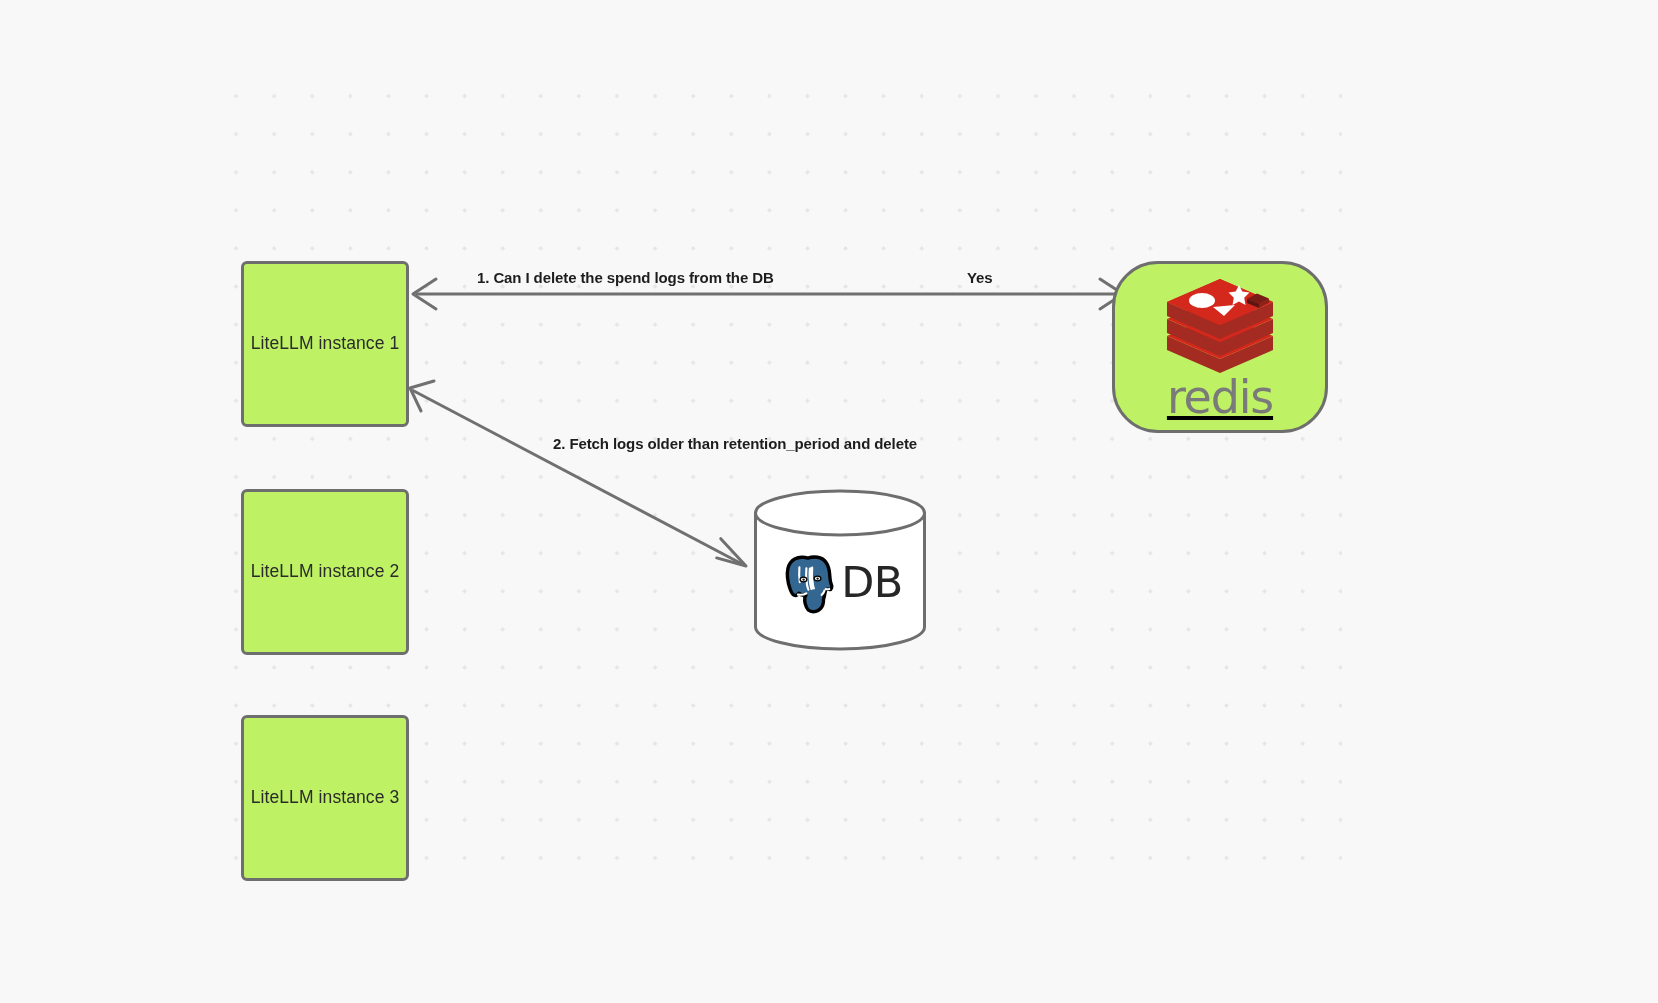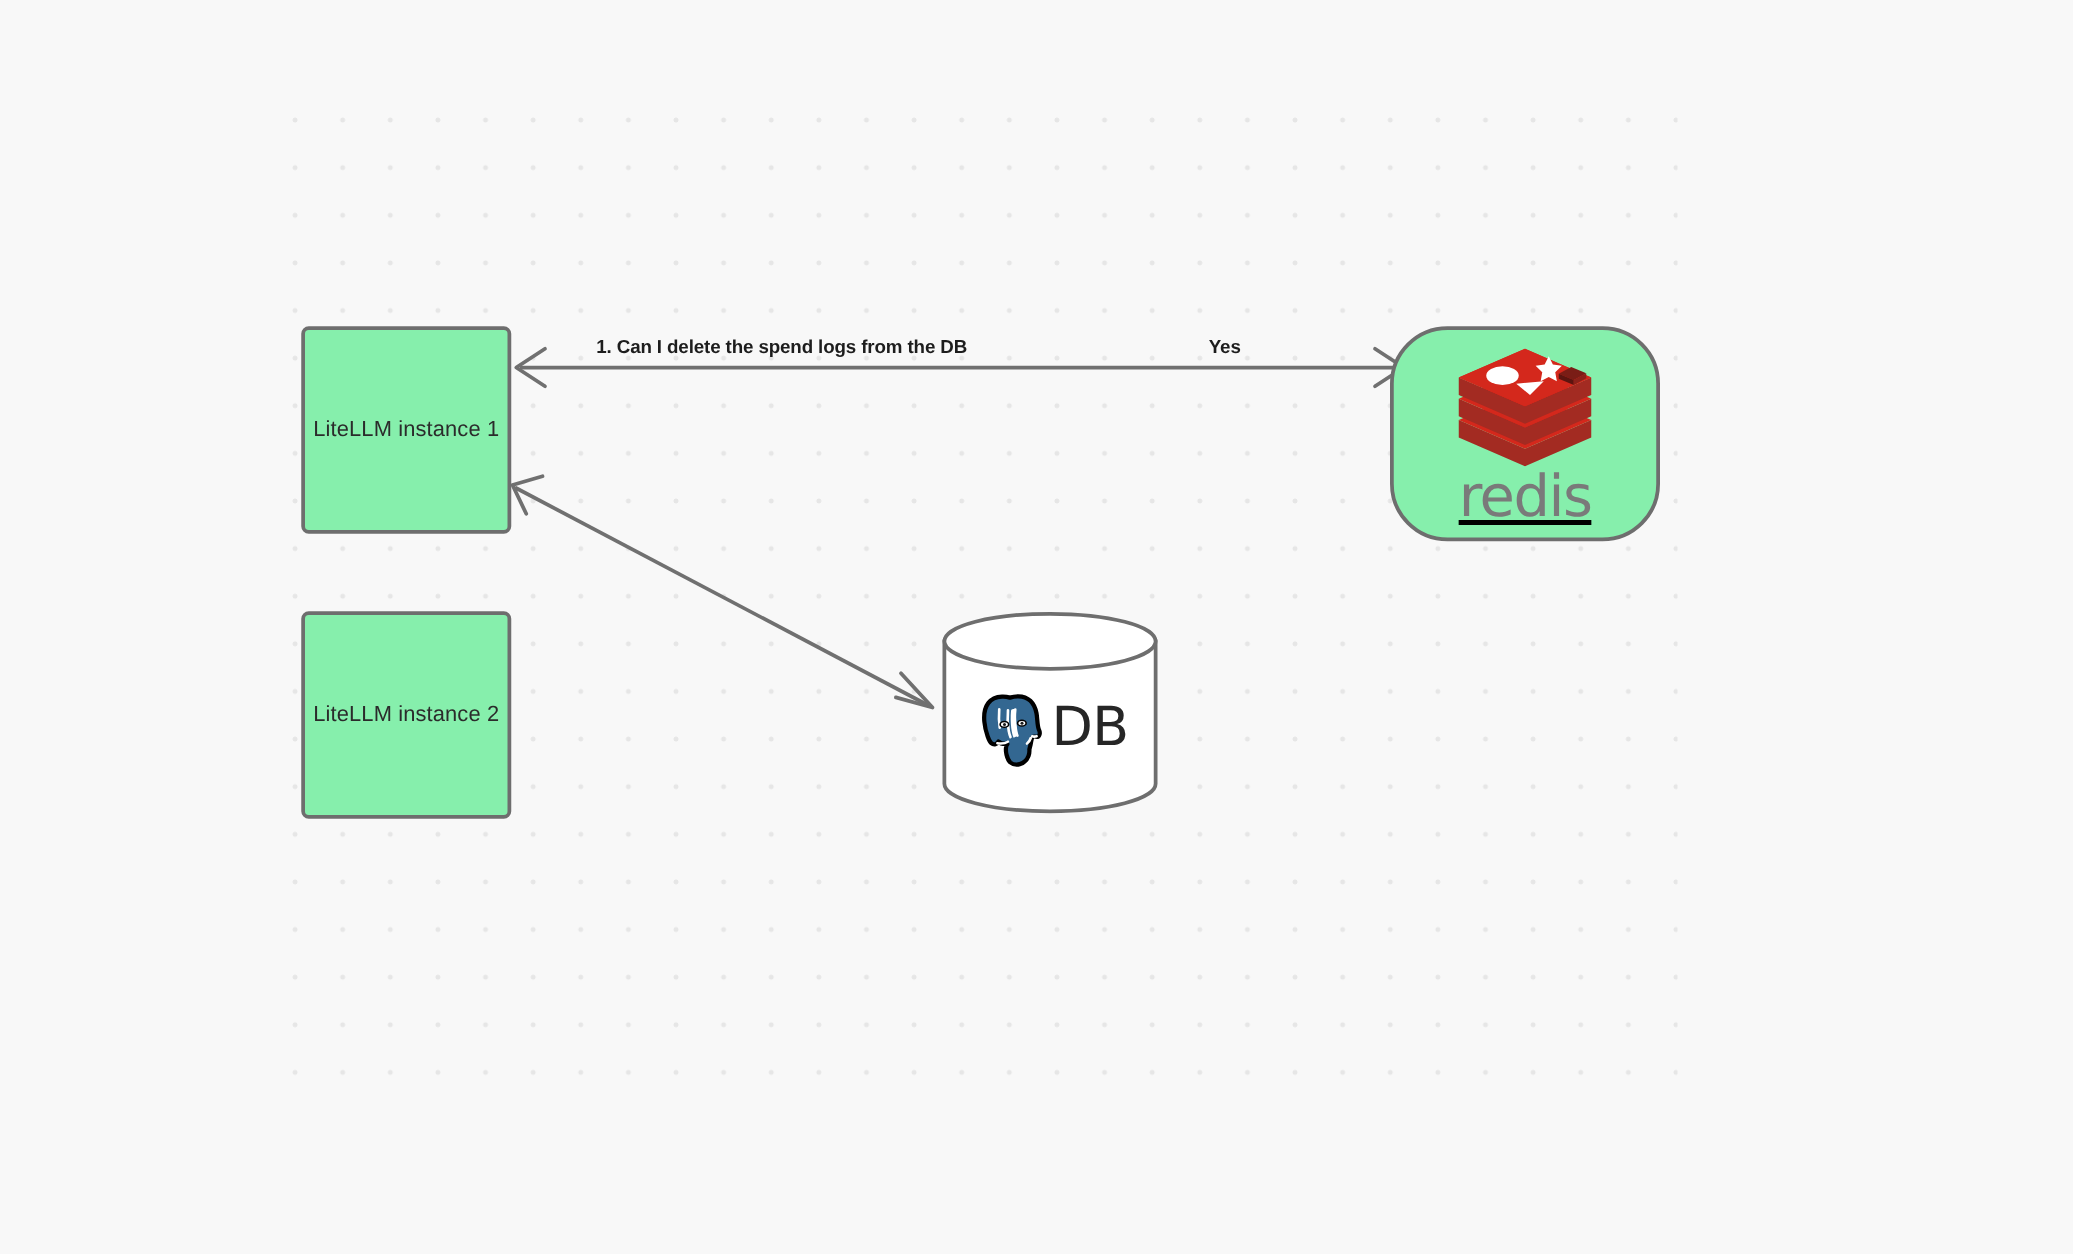--- a/index.html
+++ b/index.html
@@ -37,21 +37,21 @@
     left: 0;
     top: 0;
     width: 1658px;
     height: 1003px;
     overflow: visible;
   }
   
   .node {
     position: absolute;
     box-sizing: border-box;
-    background: #86efac;
+    background: #bef264;
     border: 3px solid #6e6e6e;
     display: flex;
     align-items: center;
     justify-content: center;
   }
   .instance-box {
     width: 168px;
     height: 166px;
     border-radius: 6px;
   }
@@ -160,29 +160,33 @@
       <path d="M 719 552 L 746 566 L 727 534" fill="none" stroke="#707070" stroke-width="3" stroke-linecap="round" stroke-linejoin="round" transform="rotate(-12 746 566)"></path>
 
       <path d="M 434 381 L 410 388 L 421 411" fill="none" stroke="#707070" stroke-width="3" stroke-linecap="round" stroke-linejoin="round"></path>
     </g>
   </svg>
 
   <div class="edge-label" id="label-step-1">1.  Can I delete the spend logs from the DB</div>
 
   <div class="edge-label" id="label-yes">Yes</div>
 
+  <div class="edge-label" id="label-step-2">2.  Fetch logs older than retention_period and delete</div>
 
   <div class="node instance-box" id="node-instance-1">
     <span class="instance-label">LiteLLM instance 1</span>
   </div>
 
   <div class="node instance-box" id="node-instance-2">
     <span class="instance-label">LiteLLM instance 2</span>
   </div>
 
+  <div class="node instance-box" id="node-instance-3">
+    <span class="instance-label">LiteLLM instance 3</span>
+  </div>
 
   <div class="node" id="node-redis">
     <div class="redis-logo-wrap">
       <svg class="redis-mark" width="118" height="102" viewBox="0 0 118 102" xmlns="http://www.w3.org/2000/svg">
 
         <path d="M59 101 L6 78 L6 64 L59 87 L112 64 L112 78 Z" fill="#a32b22"></path>
         <path d="M6 64 L59 41 L112 64 L59 87 Z" fill="#d4281c"></path>
 
         <path d="M59 84 L6 61 L6 47 L59 70 L112 47 L112 61 Z" fill="#a32b22"></path>
         <path d="M6 47 L59 24 L112 47 L59 70 Z" fill="#d4281c"></path>

